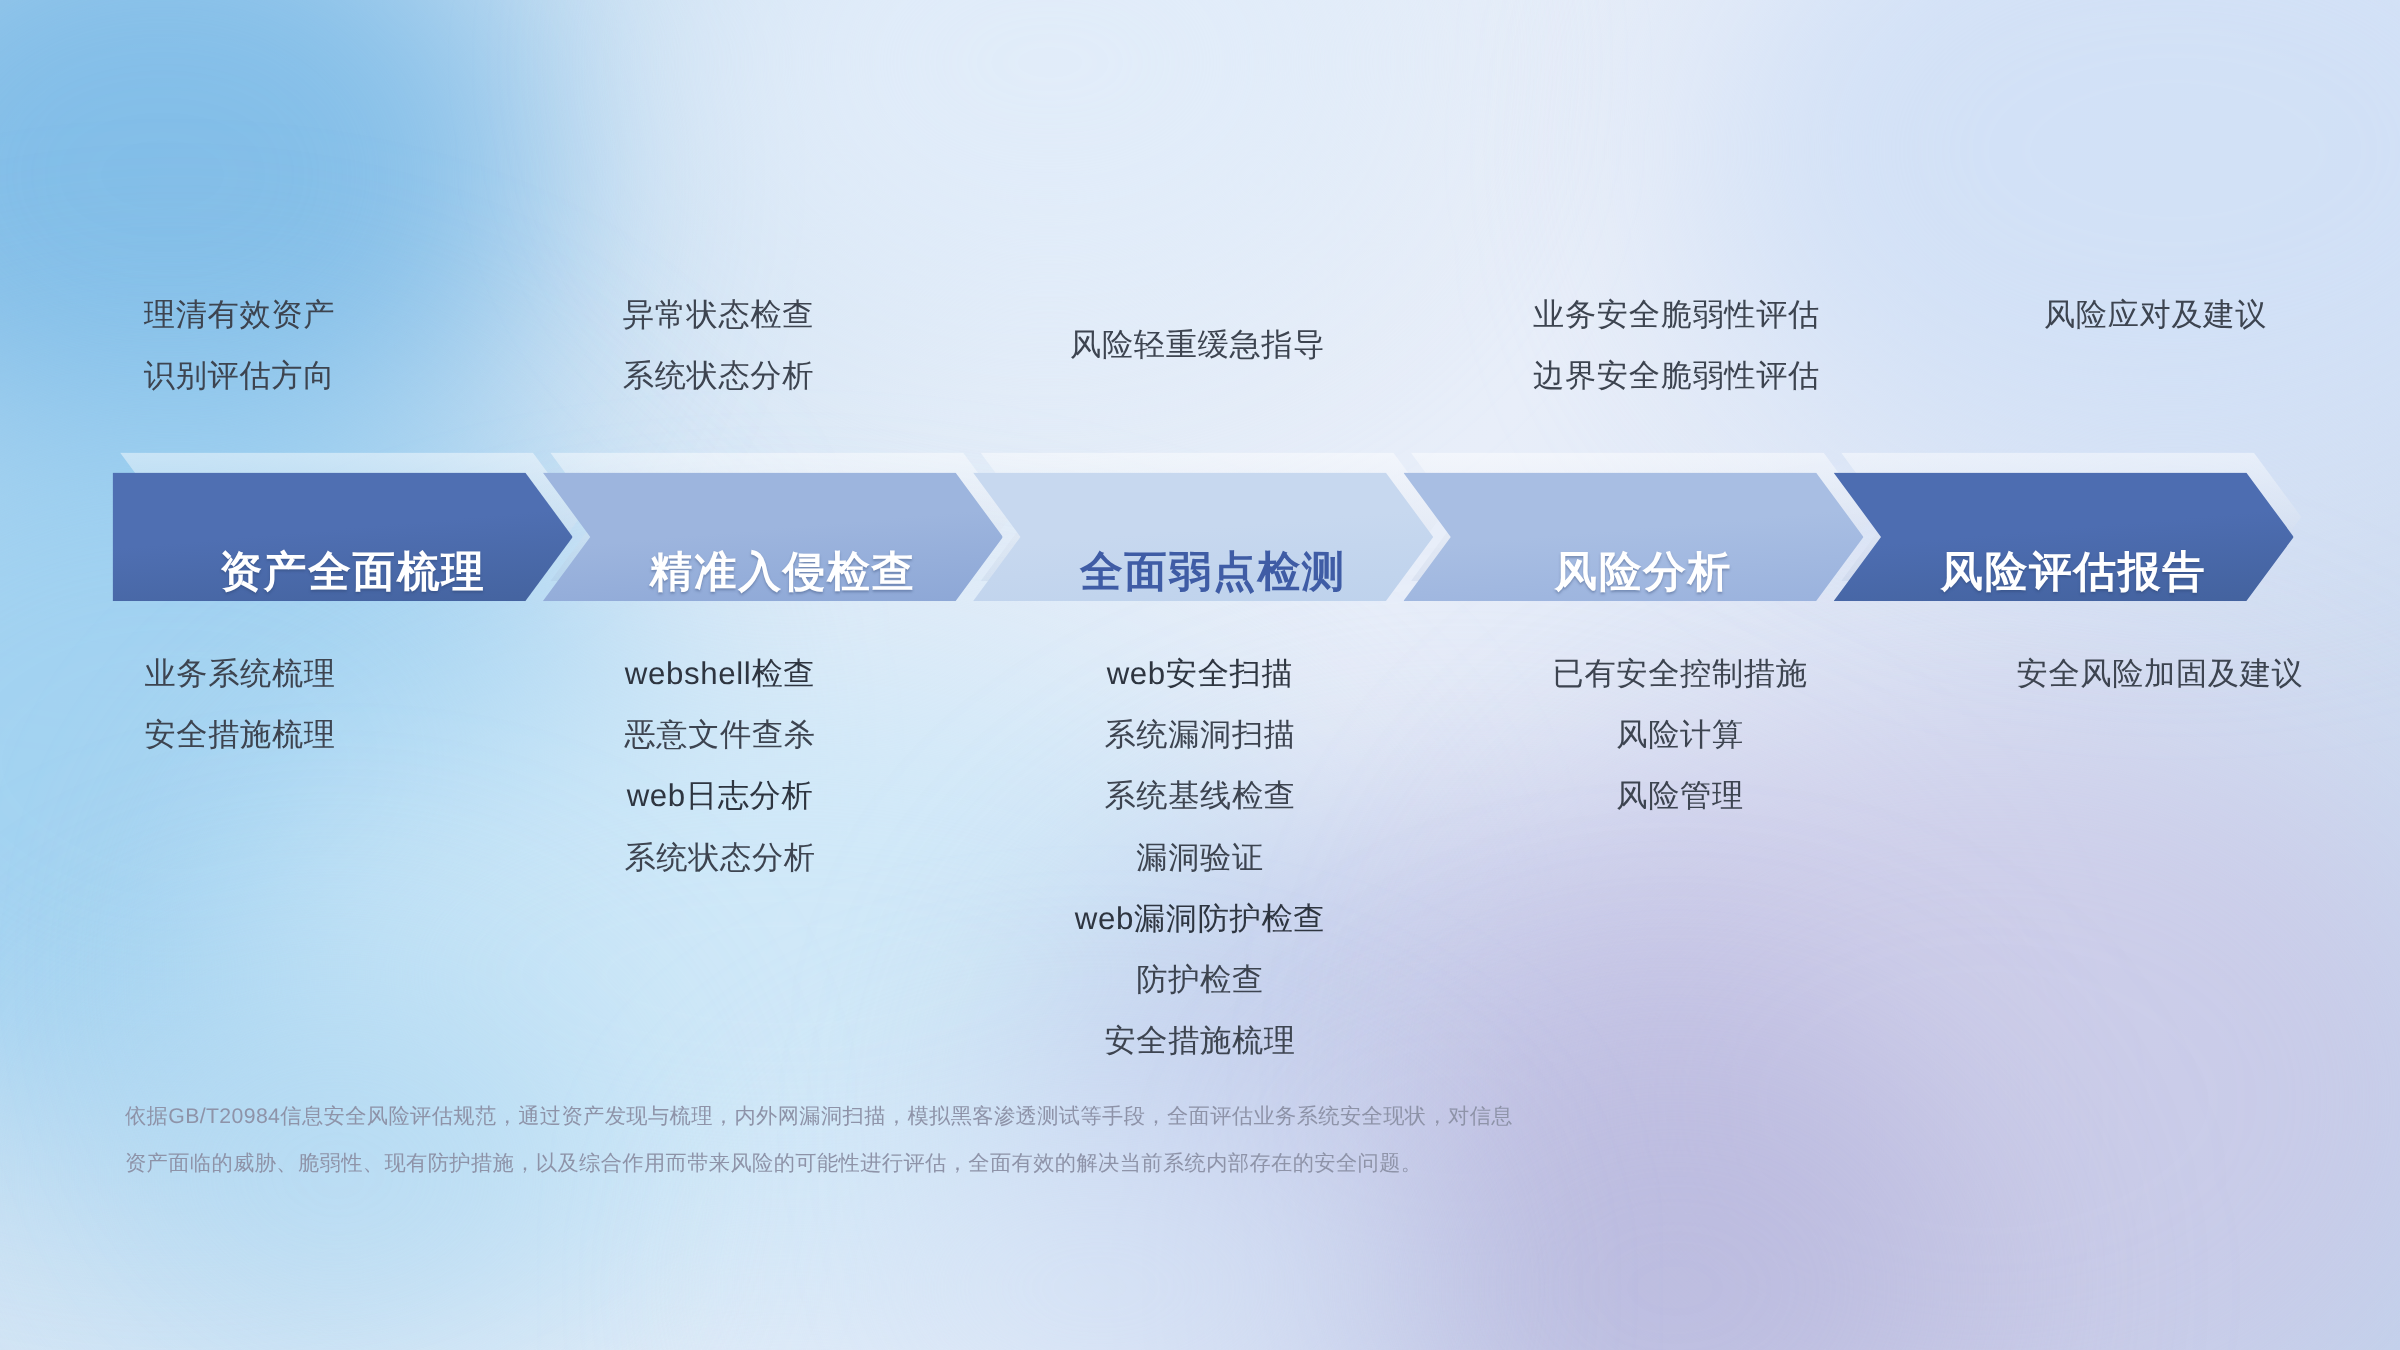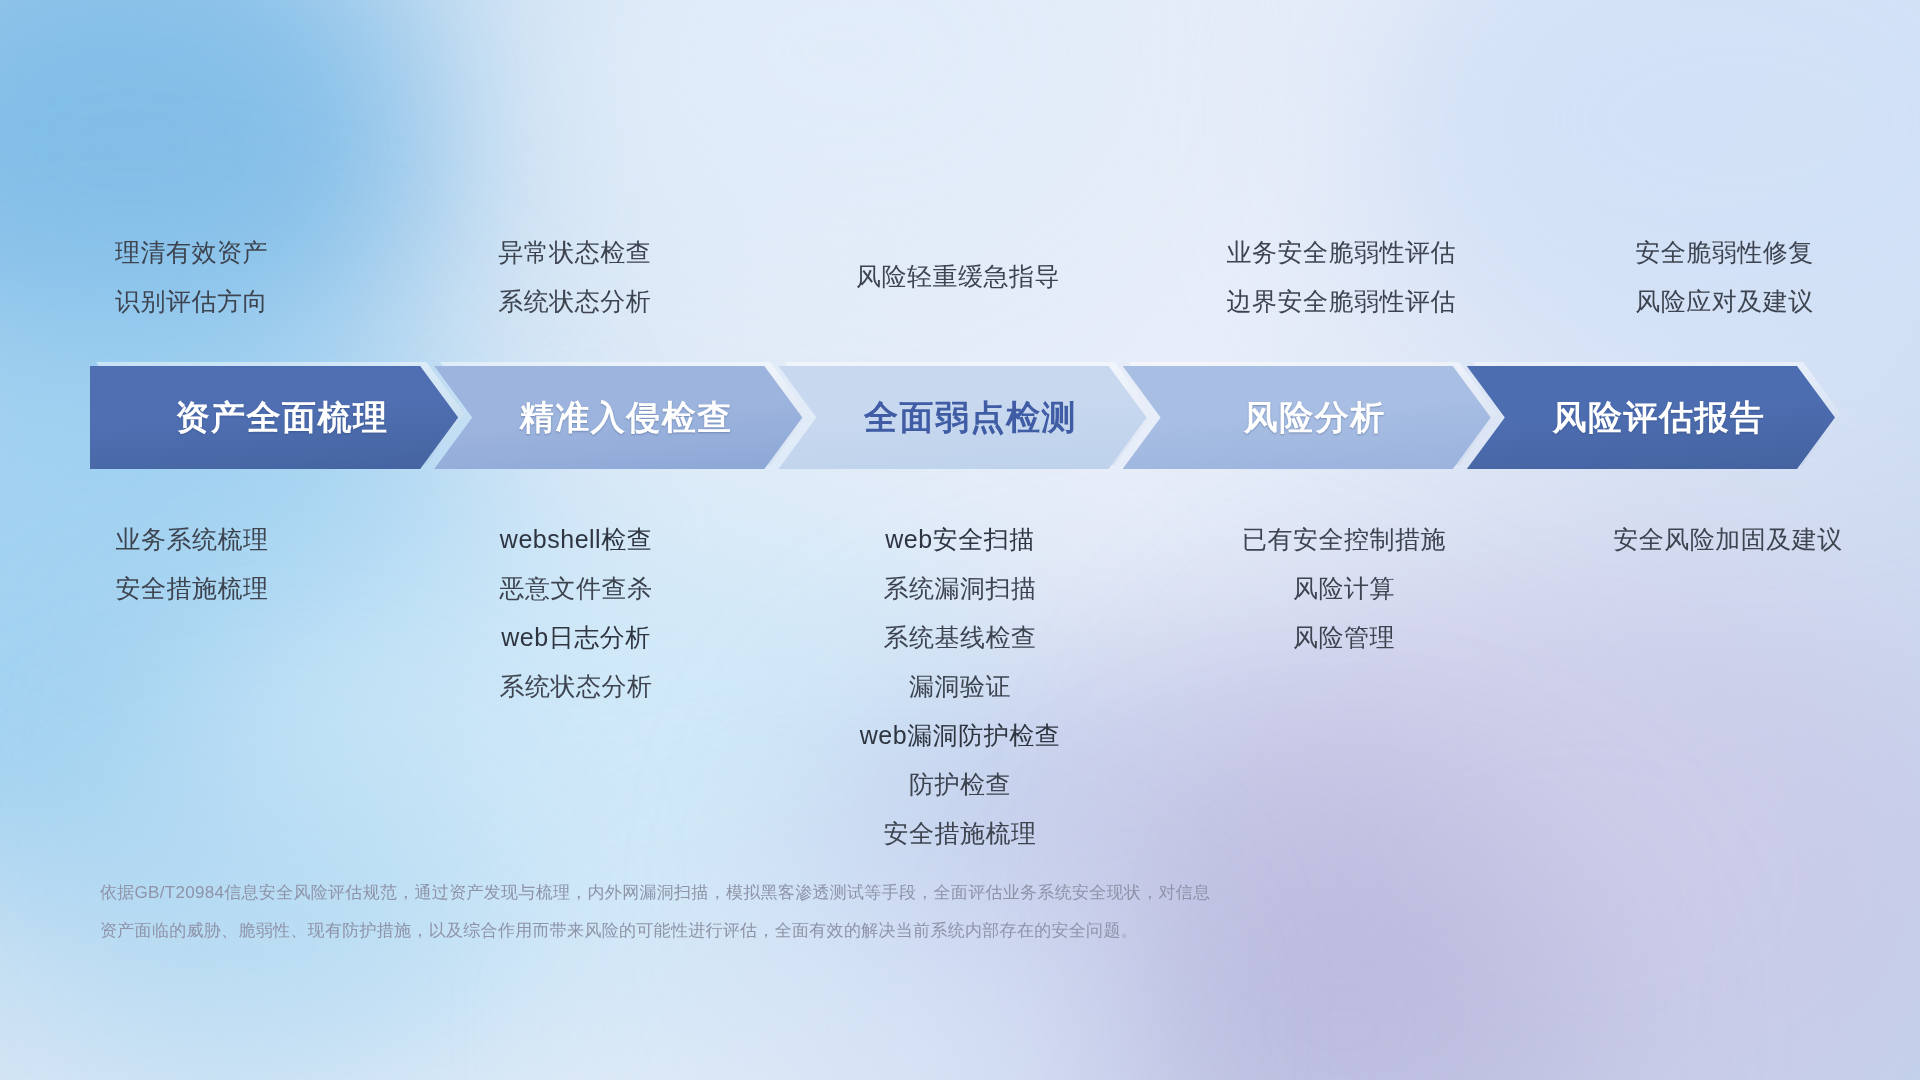--- a/index.html
+++ b/index.html
@@ -72,24 +72,24 @@
     position: absolute;
     left: 90px;
     top: 362px;
     width: 1745px;
     height: 103px;
   }
   .banner-inner { position: relative; width: 100%; height: 100%; }
 
   .chev {
     position: absolute;
-    top: 4px;
+    top: 16px;
     height: 103px;
     display: flex;
-    align-items: center;
+    align-items: flex-end;
     justify-content: center;
     box-sizing: border-box;
     -webkit-clip-path: polygon(0 0, calc(100% - 38px) 0, 100% 50%, calc(100% - 38px) 100%, 0 100%, 38px 50%);
     clip-path: polygon(0 0, calc(100% - 38px) 0, 100% 50%, calc(100% - 38px) 100%, 0 100%, 38px 50%);
   }
   .chev.first {
     -webkit-clip-path: polygon(0 0, calc(100% - 38px) 0, 100% 50%, calc(100% - 38px) 100%, 0 100%);
     clip-path: polygon(0 0, calc(100% - 38px) 0, 100% 50%, calc(100% - 38px) 100%, 0 100%);
   }
   .chev-label {
@@ -144,21 +144,20 @@
           <div class="note">系统状态分析</div>
         </div>
         <div class="col col-offset-top">
           <div class="note">风险轻重缓急指导</div>
         </div>
         <div class="col">
           <div class="note">业务安全脆弱性评估</div>
           <div class="note">边界安全脆弱性评估</div>
         </div>
         <div class="col">
-          <div class="note">安全脆弱性修复</div>
           <div class="note">风险应对及建议</div>
         </div>
       </div>
 
     <div class="banner">
       <div class="banner-inner" id="banner-inner">
           <div class="sh" style="left: 6px; width: 368.2px; background: linear-gradient(rgba(255, 255, 255, 0.85), rgba(140, 160, 195, 0.25));"></div>
           <div class="chev first" style="left: 0px; width: 368.2px; background: linear-gradient(175deg, rgb(79, 111, 178) 0%, rgb(79, 111, 178) 45%, rgb(68, 99, 159) 100%); z-index: 6;">
             <div class="chev-label" style="color: rgb(255, 255, 255); text-shadow: rgba(40, 60, 100, 0.35) 0px 1px 2px;">资产全面梳理</div>
           </div>

